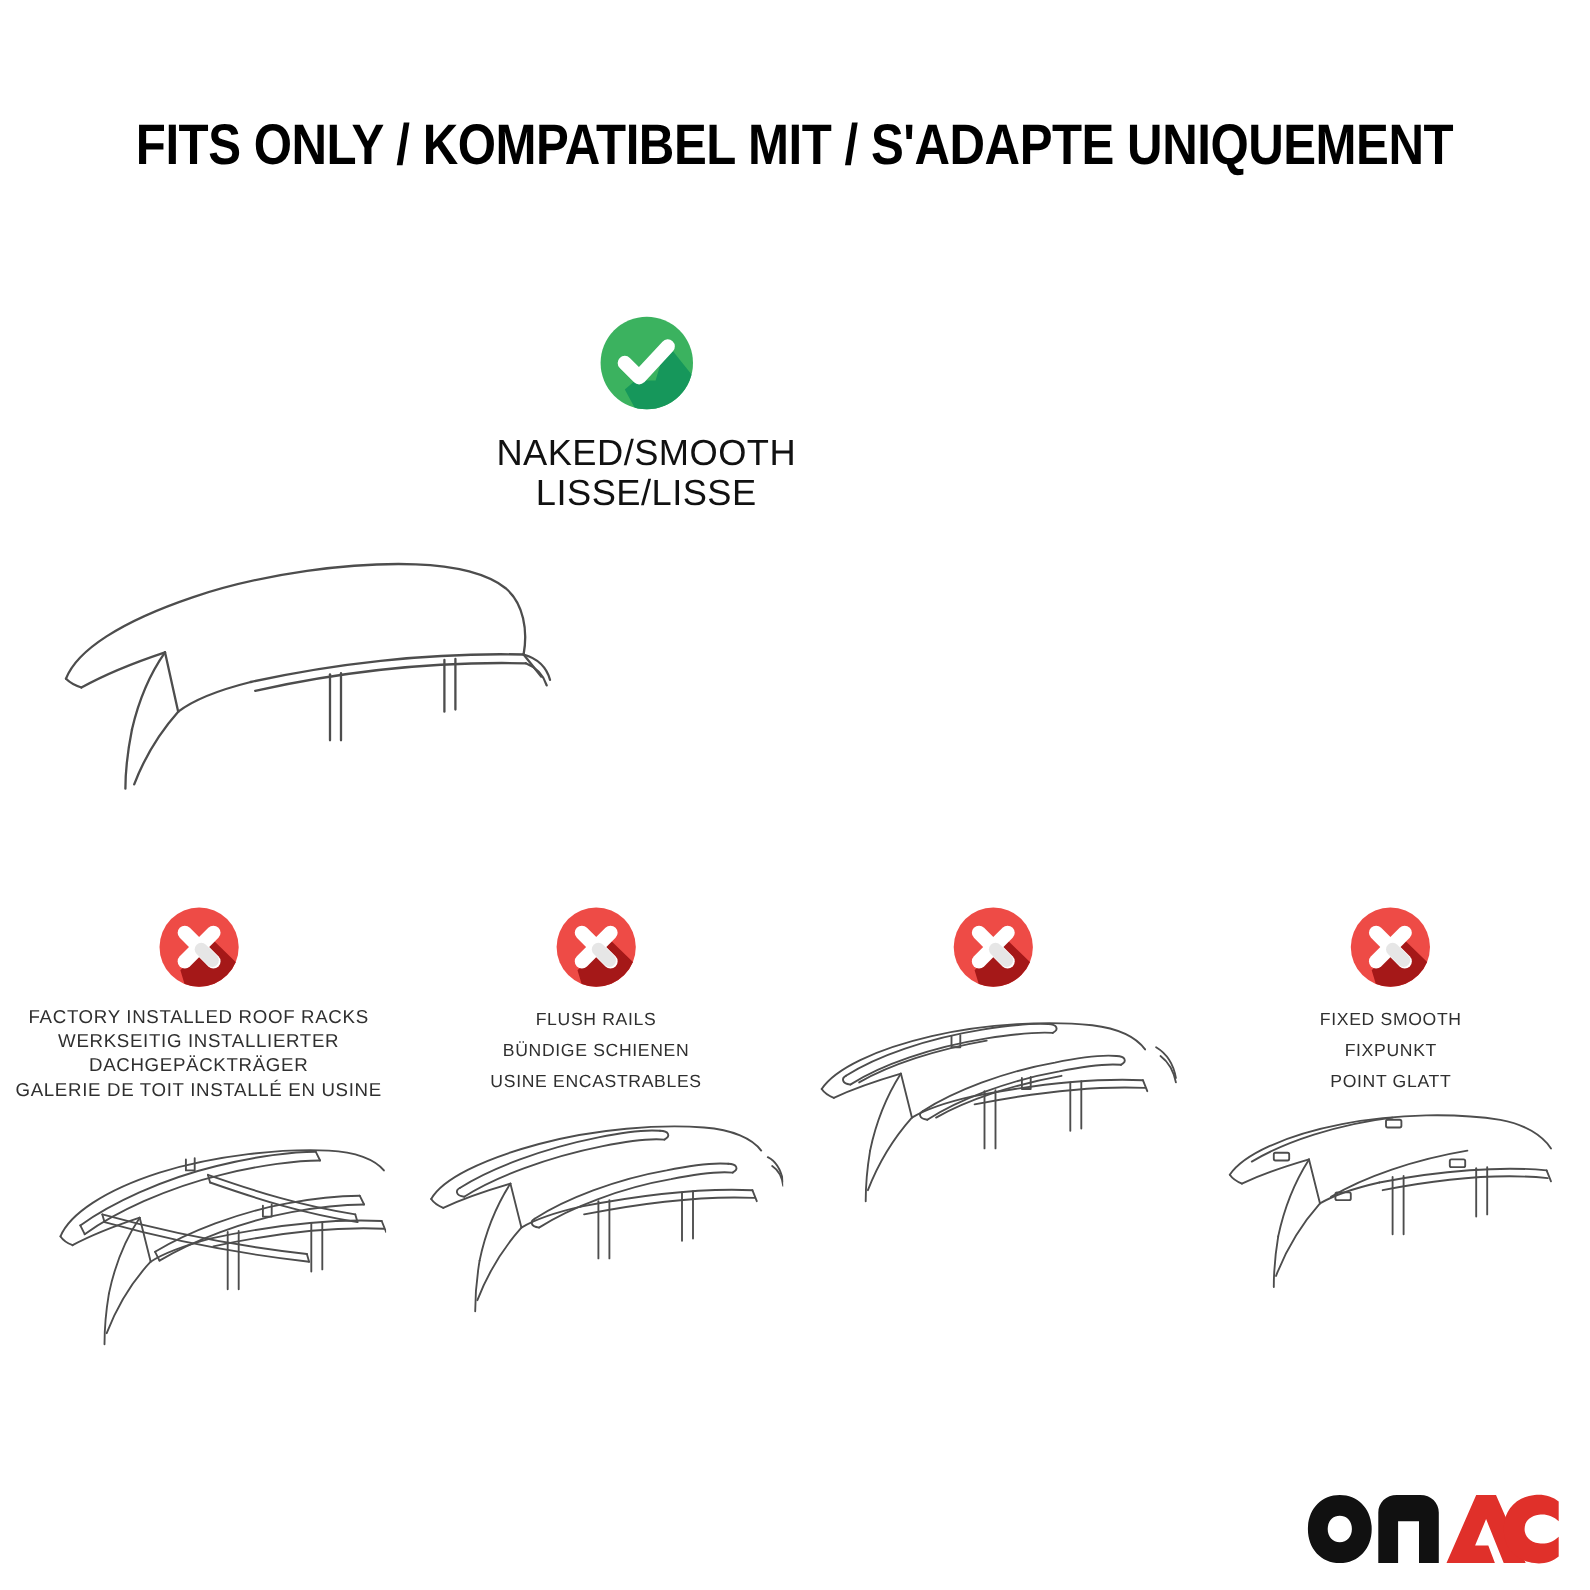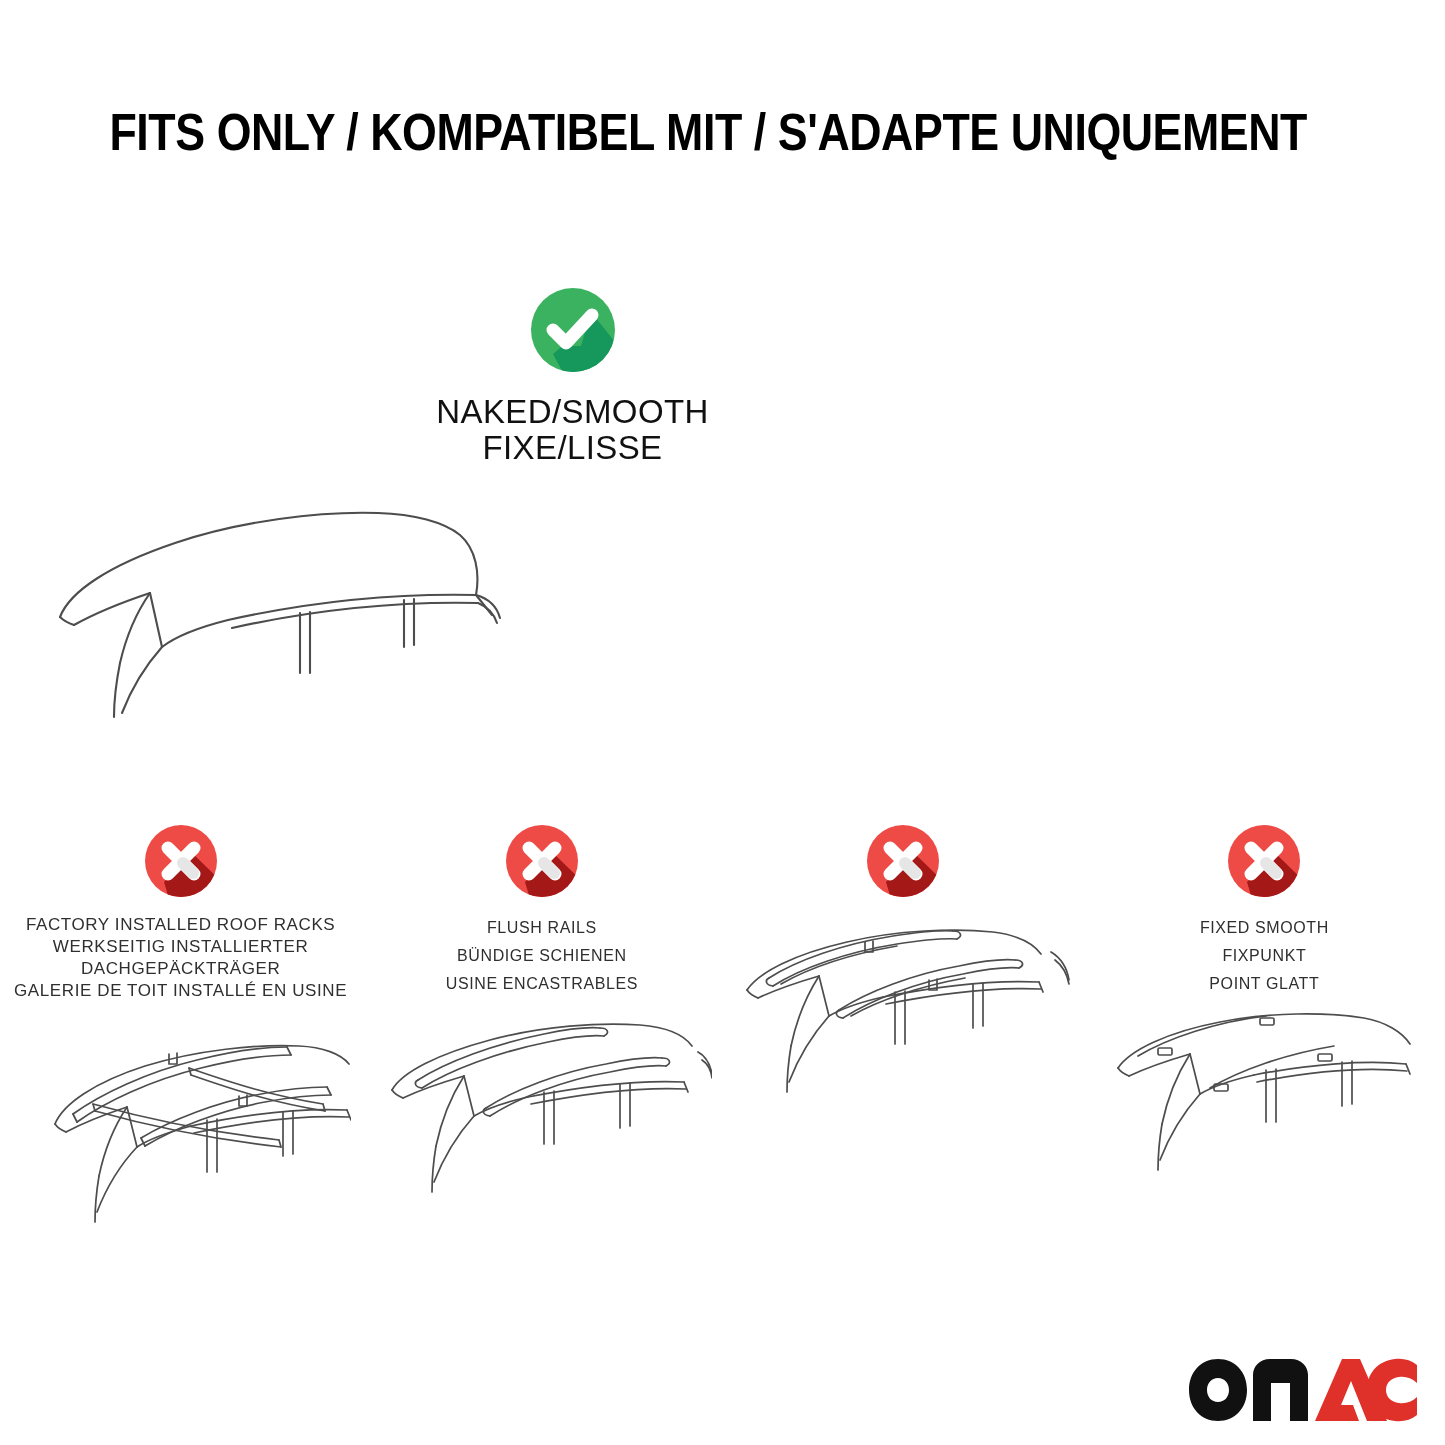--- a/index.html
+++ b/index.html
@@ -12,42 +12,42 @@
     height: 1445px;
     position: relative;
     font-family: "Liberation Sans", sans-serif;
     overflow: hidden;
   }
 
   
   .title-bar {
     position: absolute;
     top: 104px;
-    left: 12px;
-    width: 1142px;
+    left: 0;
+    width: 1445px;
     text-align: center;
   }
   .title {
     display: inline-block;
     font-family: "Liberation Sans", sans-serif;
     font-weight: bold;
     font-size: 52px;
     line-height: 56px;
     color: #000000;
     letter-spacing: -0.5px;
     transform: scaleX(0.86);
     transform-origin: center;
     white-space: nowrap;
   }
 
   
   .approved-block {
     position: absolute;
     top: 280px;
-    left: 0;
+    left: 15px;
     width: 1145px;
     text-align: center;
   }
   .check-icon-wrap {
     width: 100px;
     height: 100px;
     margin: 0 auto 14px auto;
     position: relative;
   }
   .approved-label {
@@ -141,21 +141,21 @@
       </defs>
       <circle cx="50" cy="50" r="42" fill="#3BB25F"></circle>
       <g clip-path="url(#ccirc)">
         <polygon points="68,32 100,72 100,100 44,100 30,74 44,62 47,66 58,66" fill="#16975B"></polygon>
       </g>
       <path d="M30 50 L43 63 L69 35" fill="none" stroke="#FFFFFF" stroke-width="13" stroke-linecap="round" stroke-linejoin="round"></path>
     </svg>
   </div>
 
   <div class="approved-label">NAKED/SMOOTH</div>
-  <div class="approved-label">FIXE/LISSE</div>
+  <div class="approved-label">LISSE/LISSE</div>
 </div>
 
 <div class="approved-art">
   <svg width="520" height="240" viewBox="0 0 520 240" aria-hidden="true">
     <g fill="none" stroke="#4D4D4D" stroke-width="2.1" stroke-linecap="round" stroke-linejoin="round">
 
       <path d="M60 130 C70 104 110 78 175 56 C240 34 320 24 378 26 C414 27 444 35 460 48
                C476 62 480 86 476 108"></path>
       <path d="M60 130 C63 133 68 136 74 138"></path>
 

